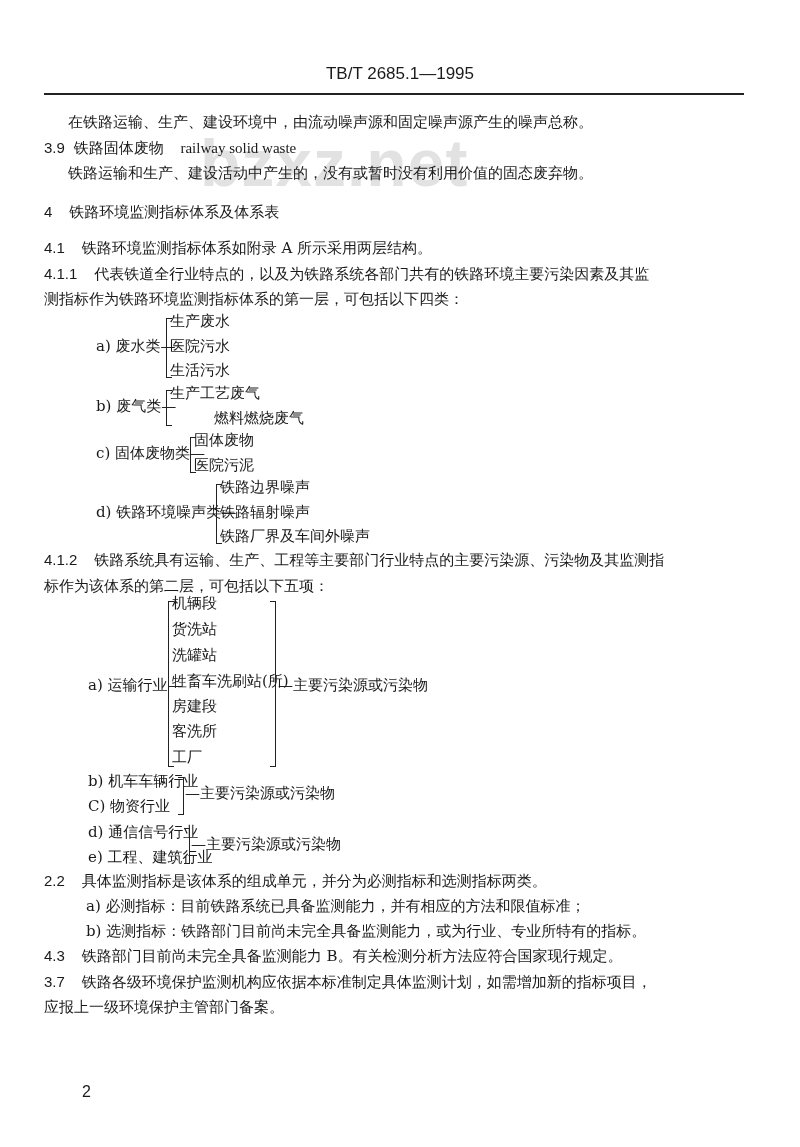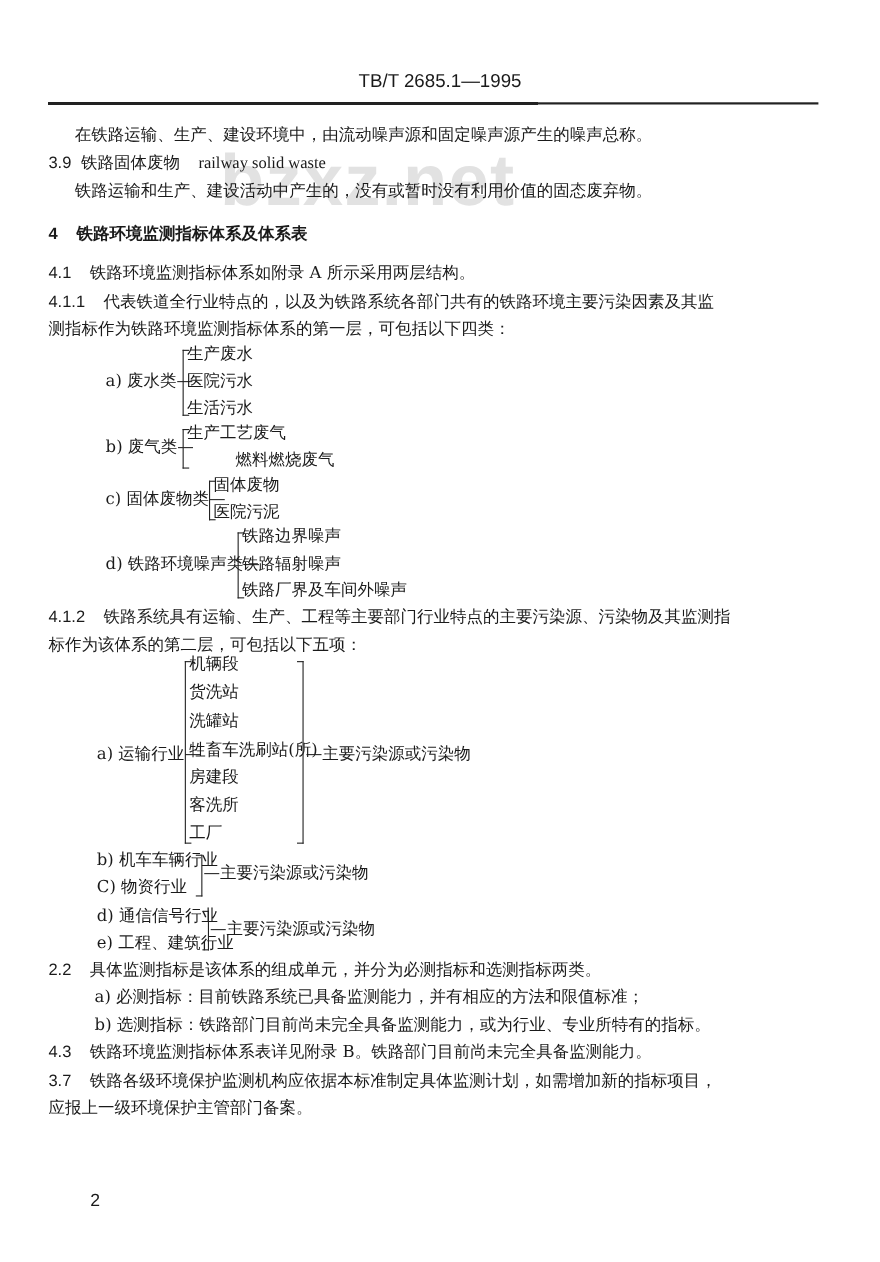--- a/index.html
+++ b/index.html
@@ -2,21 +2,21 @@
 <html><head>
 <meta charset="utf-8">
 <style>
   html, body { margin: 0; padding: 0; background: #ffffff; }
   body { width: 800px; height: 1147px; position: relative; overflow: hidden;
          font-family: "DejaVu Serif", "Liberation Serif", serif; color: #1a1a1a; font-size: 15px; }
   .abs { position: absolute; white-space: nowrap; }
   .header { left: 0; width: 800px; top: 64px; text-align: center; font-family: "Liberation Sans", sans-serif; font-size: 17px; }
   .hr { position: absolute; left: 44px; top: 93px; width: 443px; height: 2px; background: #222; }
   .num { font-family: "Liberation Sans", sans-serif; }
-  .bold { font-weight: bold; }
+  .bold { font-weight: normal; }
   .watermark { position: absolute; left: 200px; top: 125px; font-family: "Liberation Sans", sans-serif;
                font-weight: bold; font-size: 66px; color: rgba(190,190,190,0.45); letter-spacing: 1px; }
   .brack-l { position: absolute; border: 1px solid #222; border-right: none; width: 5px; }
   .brack-r { position: absolute; border: 1px solid #222; border-left: none; width: 5px; }
 </style>
 </head>
 <body>
 
 <div class="abs header">
   <span>TB/T 2685.1—1995</span>
@@ -114,21 +114,21 @@
 
 <div class="abs" style="left:44px; top:872px;">
   <span class="num">2.2</span>
   <span style="margin-left:12px">具体监测指标是该体系的组成单元，并分为必测指标和选测指标两类。</span>
 </div>
 <div class="abs" style="left:86px; top:897px;">a) 必测指标：目前铁路系统已具备监测能力，并有相应的方法和限值标准；</div>
 <div class="abs" style="left:86px; top:922px;">b) 选测指标：铁路部门目前尚未完全具备监测能力，或为行业、专业所特有的指标。</div>
 
 <div class="abs" style="left:44px; top:947px;">
   <span class="num">4.3</span>
-  <span style="margin-left:12px">铁路环境监测指标体系表详见附录 B。铁路部门目前尚未完全具备监测能力。</span>
+  <span style="margin-left:12px">铁路部门目前尚未完全具备监测能力 B。有关检测分析方法应符合国家现行规定。</span>
 </div>
 
 <div class="abs" style="left:44px; top:973px;">
   <span class="num">3.7</span>
   <span style="margin-left:12px">铁路各级环境保护监测机构应依据本标准制定具体监测计划，如需增加新的指标项目，</span>
 </div>
 <div class="abs" style="left:44px; top:998px;">应报上一级环境保护主管部门备案。</div>
 
 <div class="abs num" style="left:82px; top:1083px; font-size:16px;">2</div>
 

